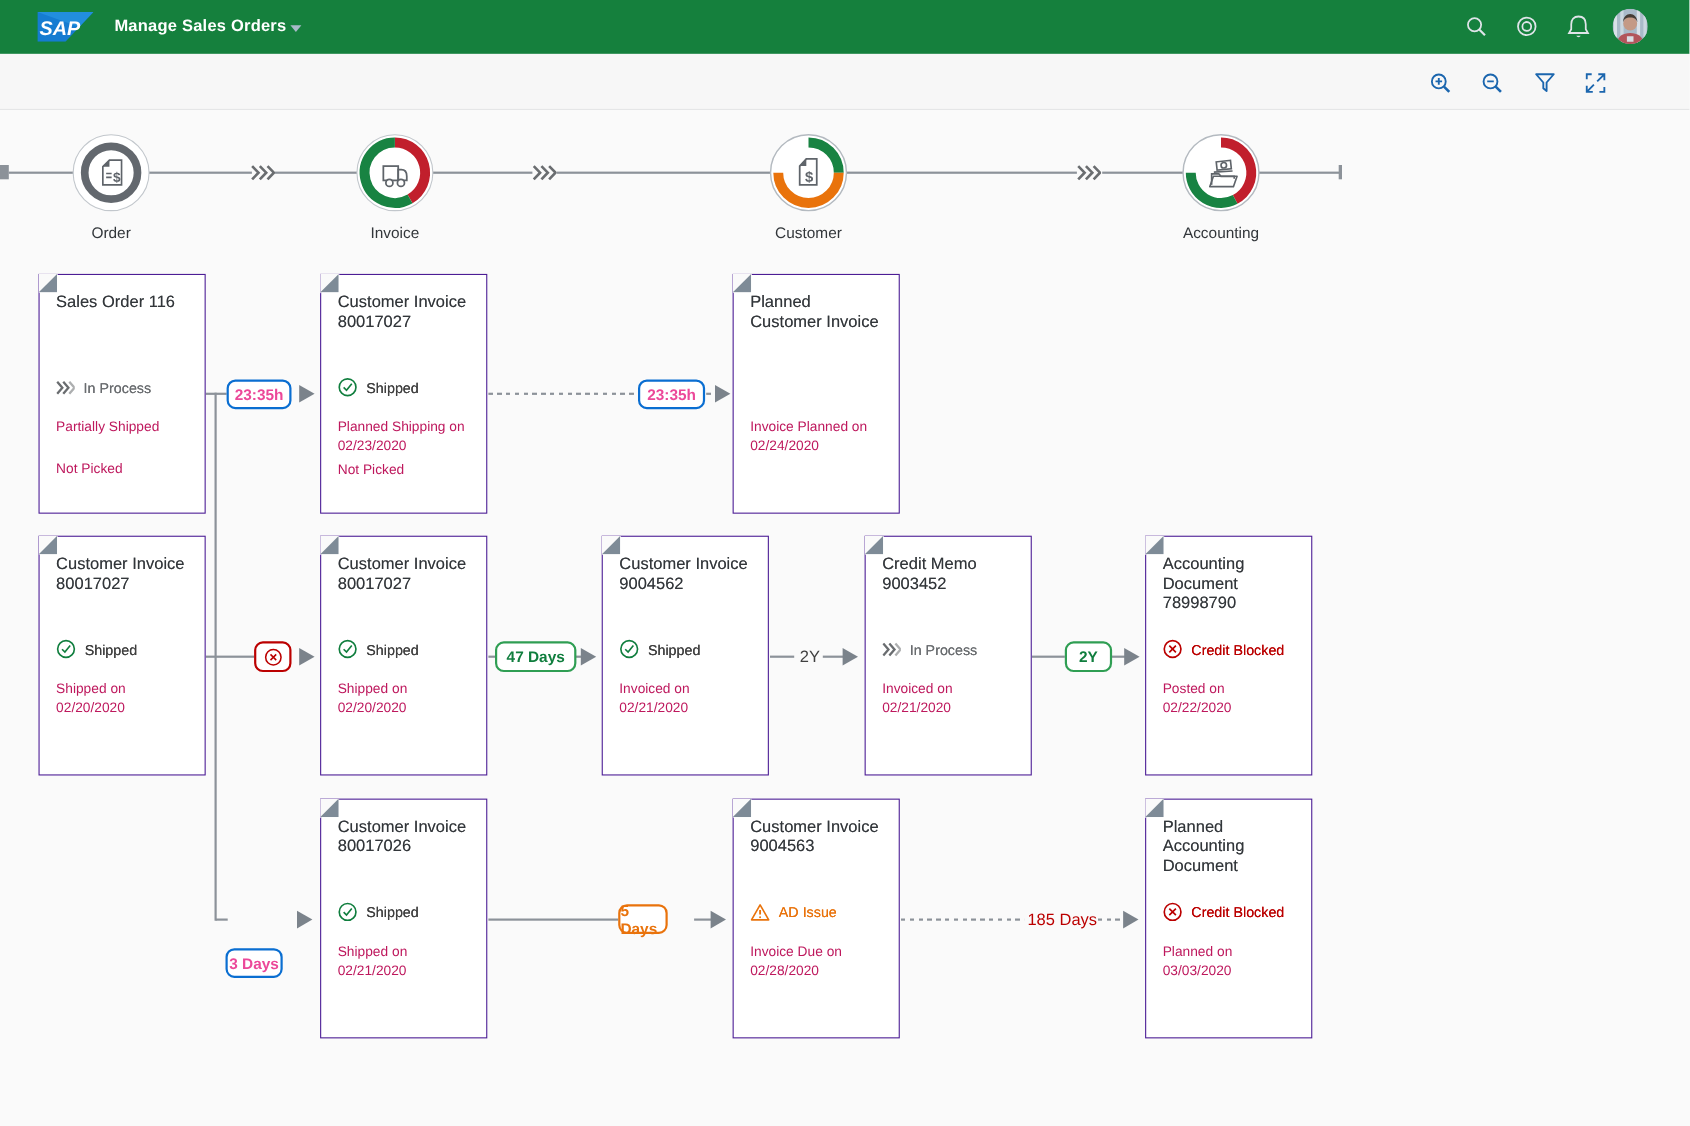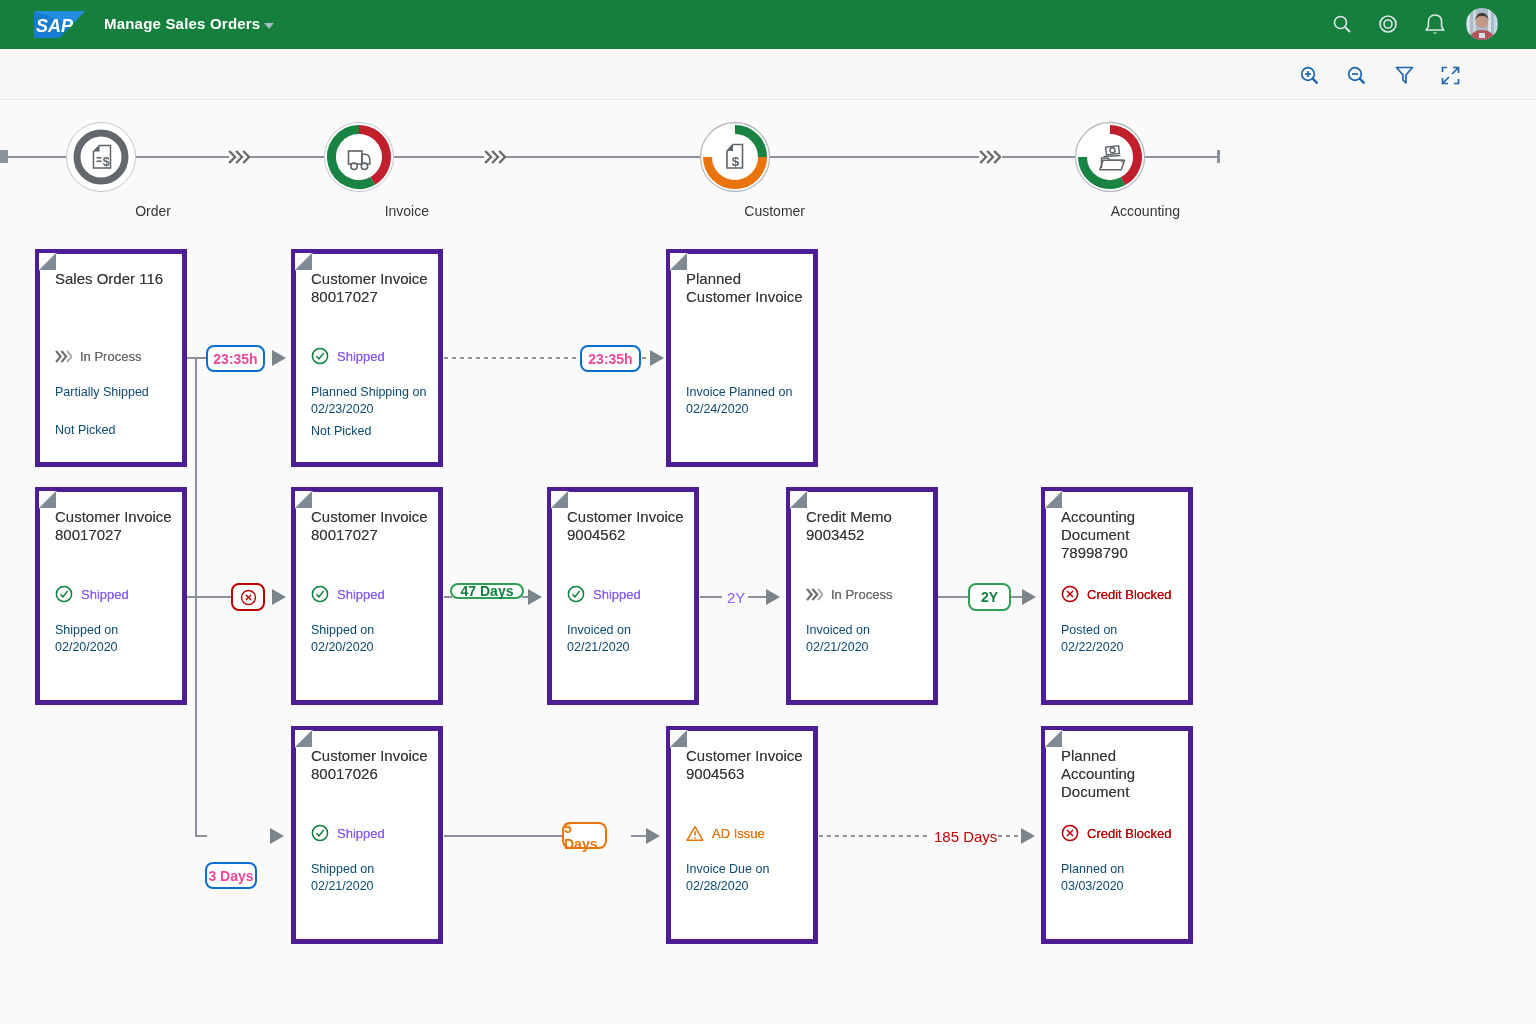--- a/index.html
+++ b/index.html
@@ -5,42 +5,42 @@
   * { margin:0; padding:0; box-sizing:border-box; }
   html,body { width:1536px; height:1024px; overflow:hidden; }
   body { font-family:"Liberation Sans", sans-serif; background:#fafafa; position:relative; }
   #shell { position:absolute; left:0; top:0; width:1536px; height:49px; background:#15803d; }
   #toolbar { position:absolute; left:0; top:49px; width:1536px; height:51px; background:#f7f7f7; border-bottom:1px solid #e5e6e7; }
   #content { position:absolute; left:0; top:0; width:1536px; height:1024px; }
   .abs { position:absolute; }
   #apptitle { position:absolute; left:104px; top:15px; color:#ffffff; font-size:15px; font-weight:bold; letter-spacing:0.2px; }
   #caret { position:absolute; left:264px; top:23px; width:0; height:0; border-left:5.5px solid transparent; border-right:5.5px solid transparent; border-top:6.5px solid #a8b9c8; }
   
-  .card { position:absolute; width:152px; height:218px; background:#ffffff; border:5px solid #4c1d95; }
+  .card { position:absolute; width:152px; height:218px; background:#ffffff; border:1px solid #4c1d95; }
   .cut { position:absolute; top:-1px; left:-1px; width:18px; height:18px; background:#fafafa; clip-path:polygon(0 0,100% 0,0 100%); }
   .fold { position:absolute; top:-1px; left:-1px; width:17px; height:17px; background:#7e8b97; clip-path:polygon(100% 0,100% 100%,0 100%); }
   .ttl { position:absolute; left:15px; top:16px; width:128px; font-size:15px; line-height:18px; color:#32363a; text-shadow:0 0 0.5px rgba(50,54,58,0.6); }
   .sta { position:absolute; left:15px; top:93px; height:18px; display:flex; align-items:center; gap:8px; font-size:13px; text-shadow:0 0 0.4px currentColor; }
   .sta svg { flex:none; }
-  .attrs { position:absolute; left:15px; top:130px; width:124px; font-size:12.5px; line-height:17px; color:#0c4a6e; }
+  .attrs { position:absolute; left:15px; top:130px; width:124px; font-size:12.5px; line-height:17px; color:#be185d; }
   .attrs p { margin:0 0 5px 0; }
-  .green { color:#8b5cf6; } .red { color:#bb0000; } .orange { color:#e9730c; } .gray { color:#6a6d70; }
+  .green { color:#404040; } .red { color:#bb0000; } .orange { color:#e9730c; } .gray { color:#6a6d70; }
   
   .ln { position:absolute; height:2px; background:#8c9299; }
   .lnv { position:absolute; width:2px; background:#8c9299; }
   .lnd { position:absolute; height:2px; background:repeating-linear-gradient(90deg,#8c9299 0 4px,rgba(0,0,0,0) 4px 8px); }
   .arr { position:absolute; width:0; height:0; border-top:8px solid transparent; border-bottom:8px solid transparent; border-left:14px solid #7b838b; }
   .lbl { position:absolute; height:27px; background:#ffffff; border:2px solid; border-radius:8px; display:flex; align-items:center; justify-content:center; font-size:14px; font-weight:bold; }
   .lbl.blue { border-color:#0a6ed1; color:#ec4899; }
   .lbl.green { border-color:#2f9e53; color:#107e3e; }
   .lbl.orange { border-color:#e9730c; color:#e9730c; }
   .lbl.red { border-color:#bb0000; color:#bb0000; }
   .plain { position:absolute; font-size:15px; font-weight:400; }
   
-  .nodelbl { position:absolute; width:140px; text-align:right; font-size:14px; color:#32363a; top:203px; }
+  .nodelbl { position:absolute; width:140px; text-align:center; font-size:14px; color:#32363a; top:203px; }
   .node { position:absolute; top:119px; }
 </style>
 </head>
 <body>
 <div id="content">
 
   <div class="abs" style="left:0;top:150px;width:8px;height:13px;background:#8c9299"></div>
   <div class="ln" style="left:8px;top:156px;width:221px"></div>
   <div class="ln" style="left:250px;top:156px;width:234px"></div>
   <div class="ln" style="left:506px;top:156px;width:473px"></div>
@@ -140,21 +140,21 @@
   <div class="arr" style="left:1021px;top:828px"></div>
 
   <div class="lbl blue" style="left:206px;top:345px;width:59px">23:35h</div>
   <div class="lbl blue" style="left:580px;top:345px;width:61px">23:35h</div>
   <div class="lbl red" style="left:231px;top:583px;width:34px;height:28px">
     <svg width="17" height="17" viewBox="0 0 17 17" fill="none" stroke="#bb0000" stroke-width="1.4">
       <circle cx="8.5" cy="8.5" r="7"></circle>
         <path d="M5.9 5.9 L11.1 11.1 M11.1 5.9 L5.9 11.1"></path>
     </svg>
   </div>
-  <div class="lbl green" style="left:450px;top:583px;width:74px;height:16px">47 Days</div>
+  <div class="lbl green" style="left:450px;top:583px;width:74px;height:28px">47 Days</div>
   <div class="plain green" style="left:727px;top:589px">2Y</div>
   <div class="lbl green" style="left:968px;top:583px;width:43px;height:28px">2Y</div>
   <div class="lbl blue" style="left:205px;top:862px;width:52px">3 Days</div>
   <div class="lbl orange" style="left:562px;top:822px;width:45px">5 Days</div>
   <div class="plain red" style="left:934px;top:828px">185 Days</div>
 
   <div class="card" style="left:35px;top:249px">
       <div class="cut"></div>
       <div class="fold"></div>
     <div class="ttl">Sales Order 116</div>

